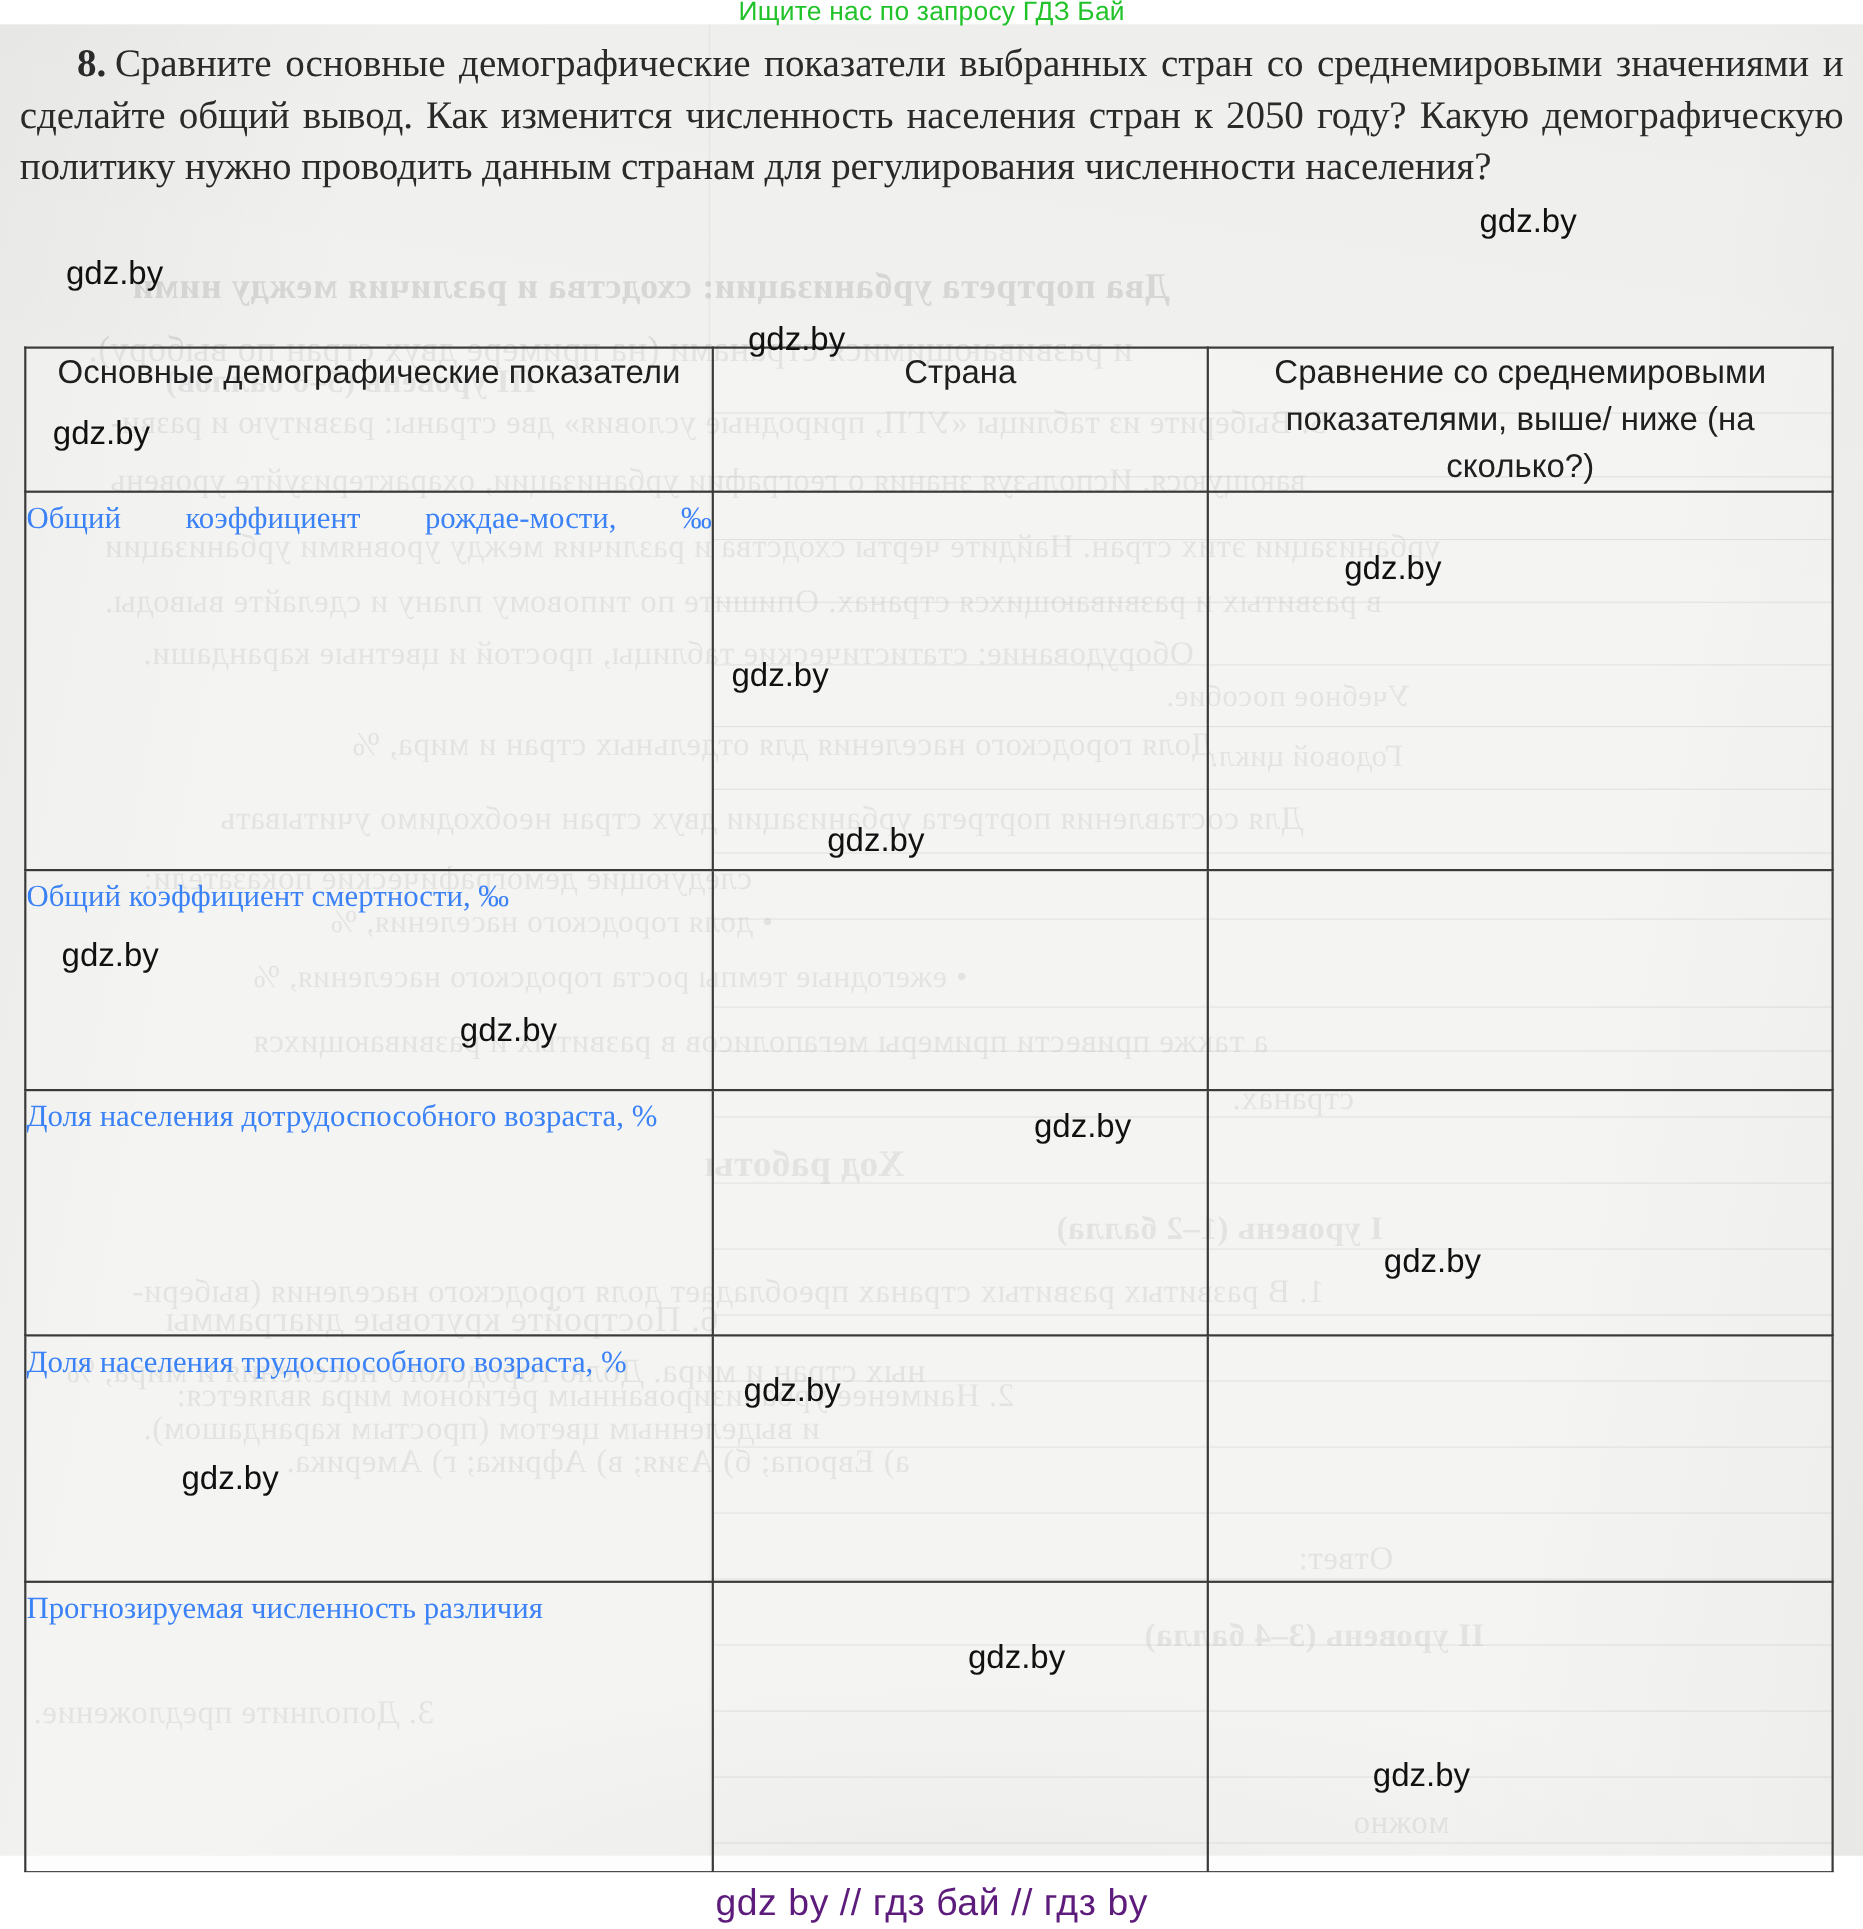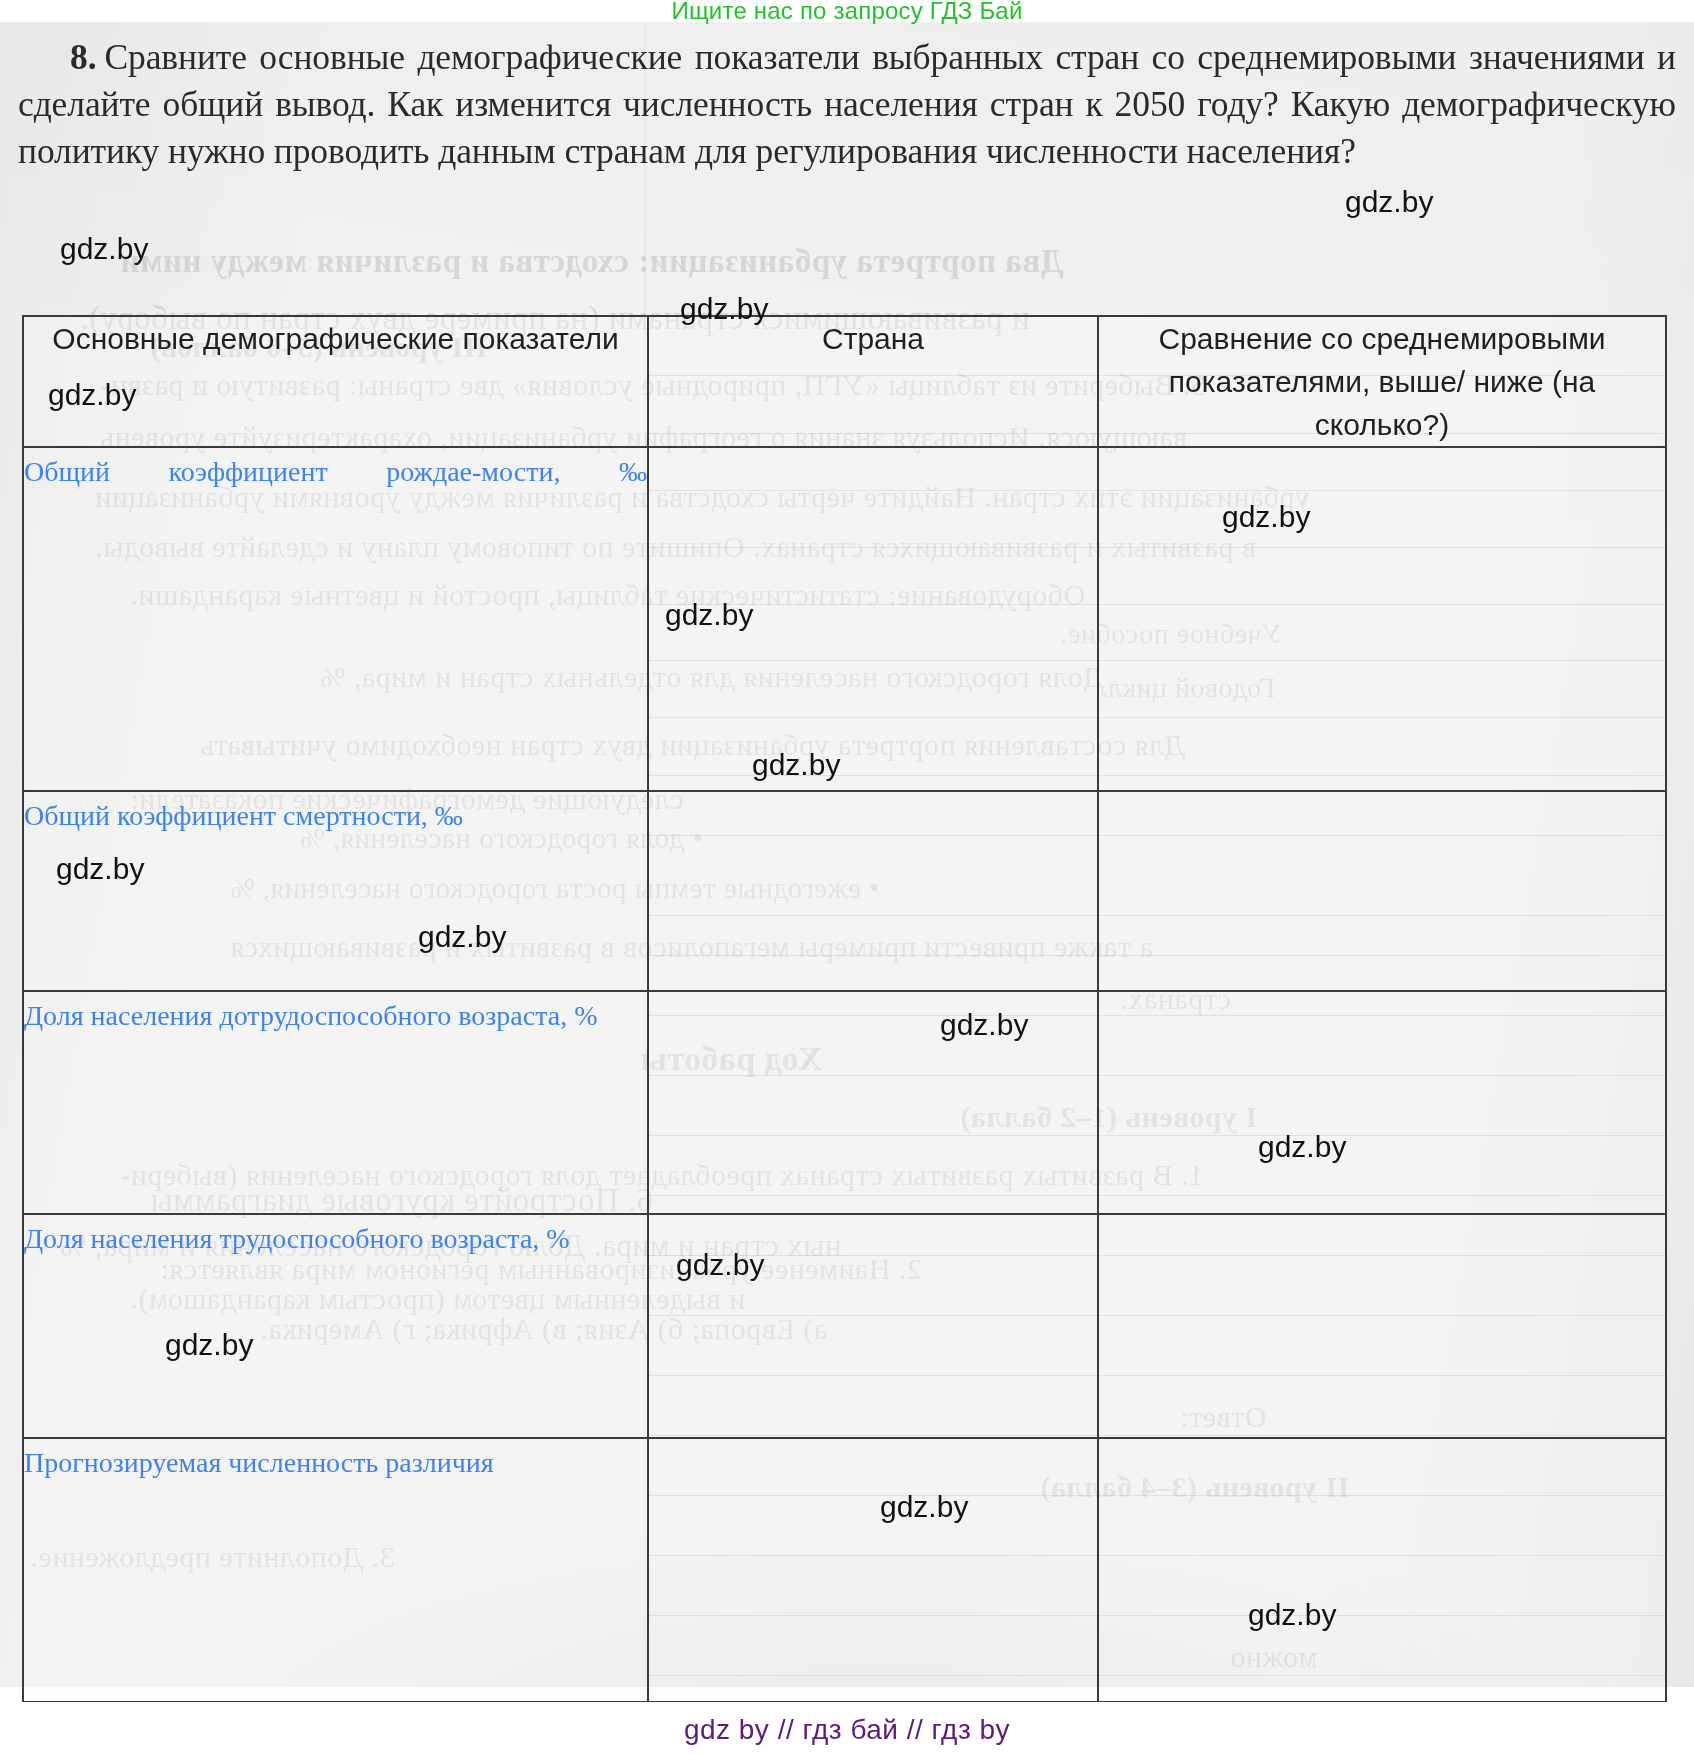--- a/index.html
+++ b/index.html
@@ -73,21 +73,21 @@
     left: 0;
     bottom: 0;
     width: 1694px;
     height: 52px;
     background: #ffffff;
     text-align: center;
     z-index: 40;
   }
   .footer-text {
     font-family: "Liberation Sans", "DejaVu Sans", sans-serif;
-    font-size: 28px;
+    font-size: 34px;
     color: #5d1b7b;
     line-height: 56px;
     letter-spacing: 0.5px;
   }
 
   
   .exercise {
     position: absolute;
     left: 18px;
     top: 34px;

